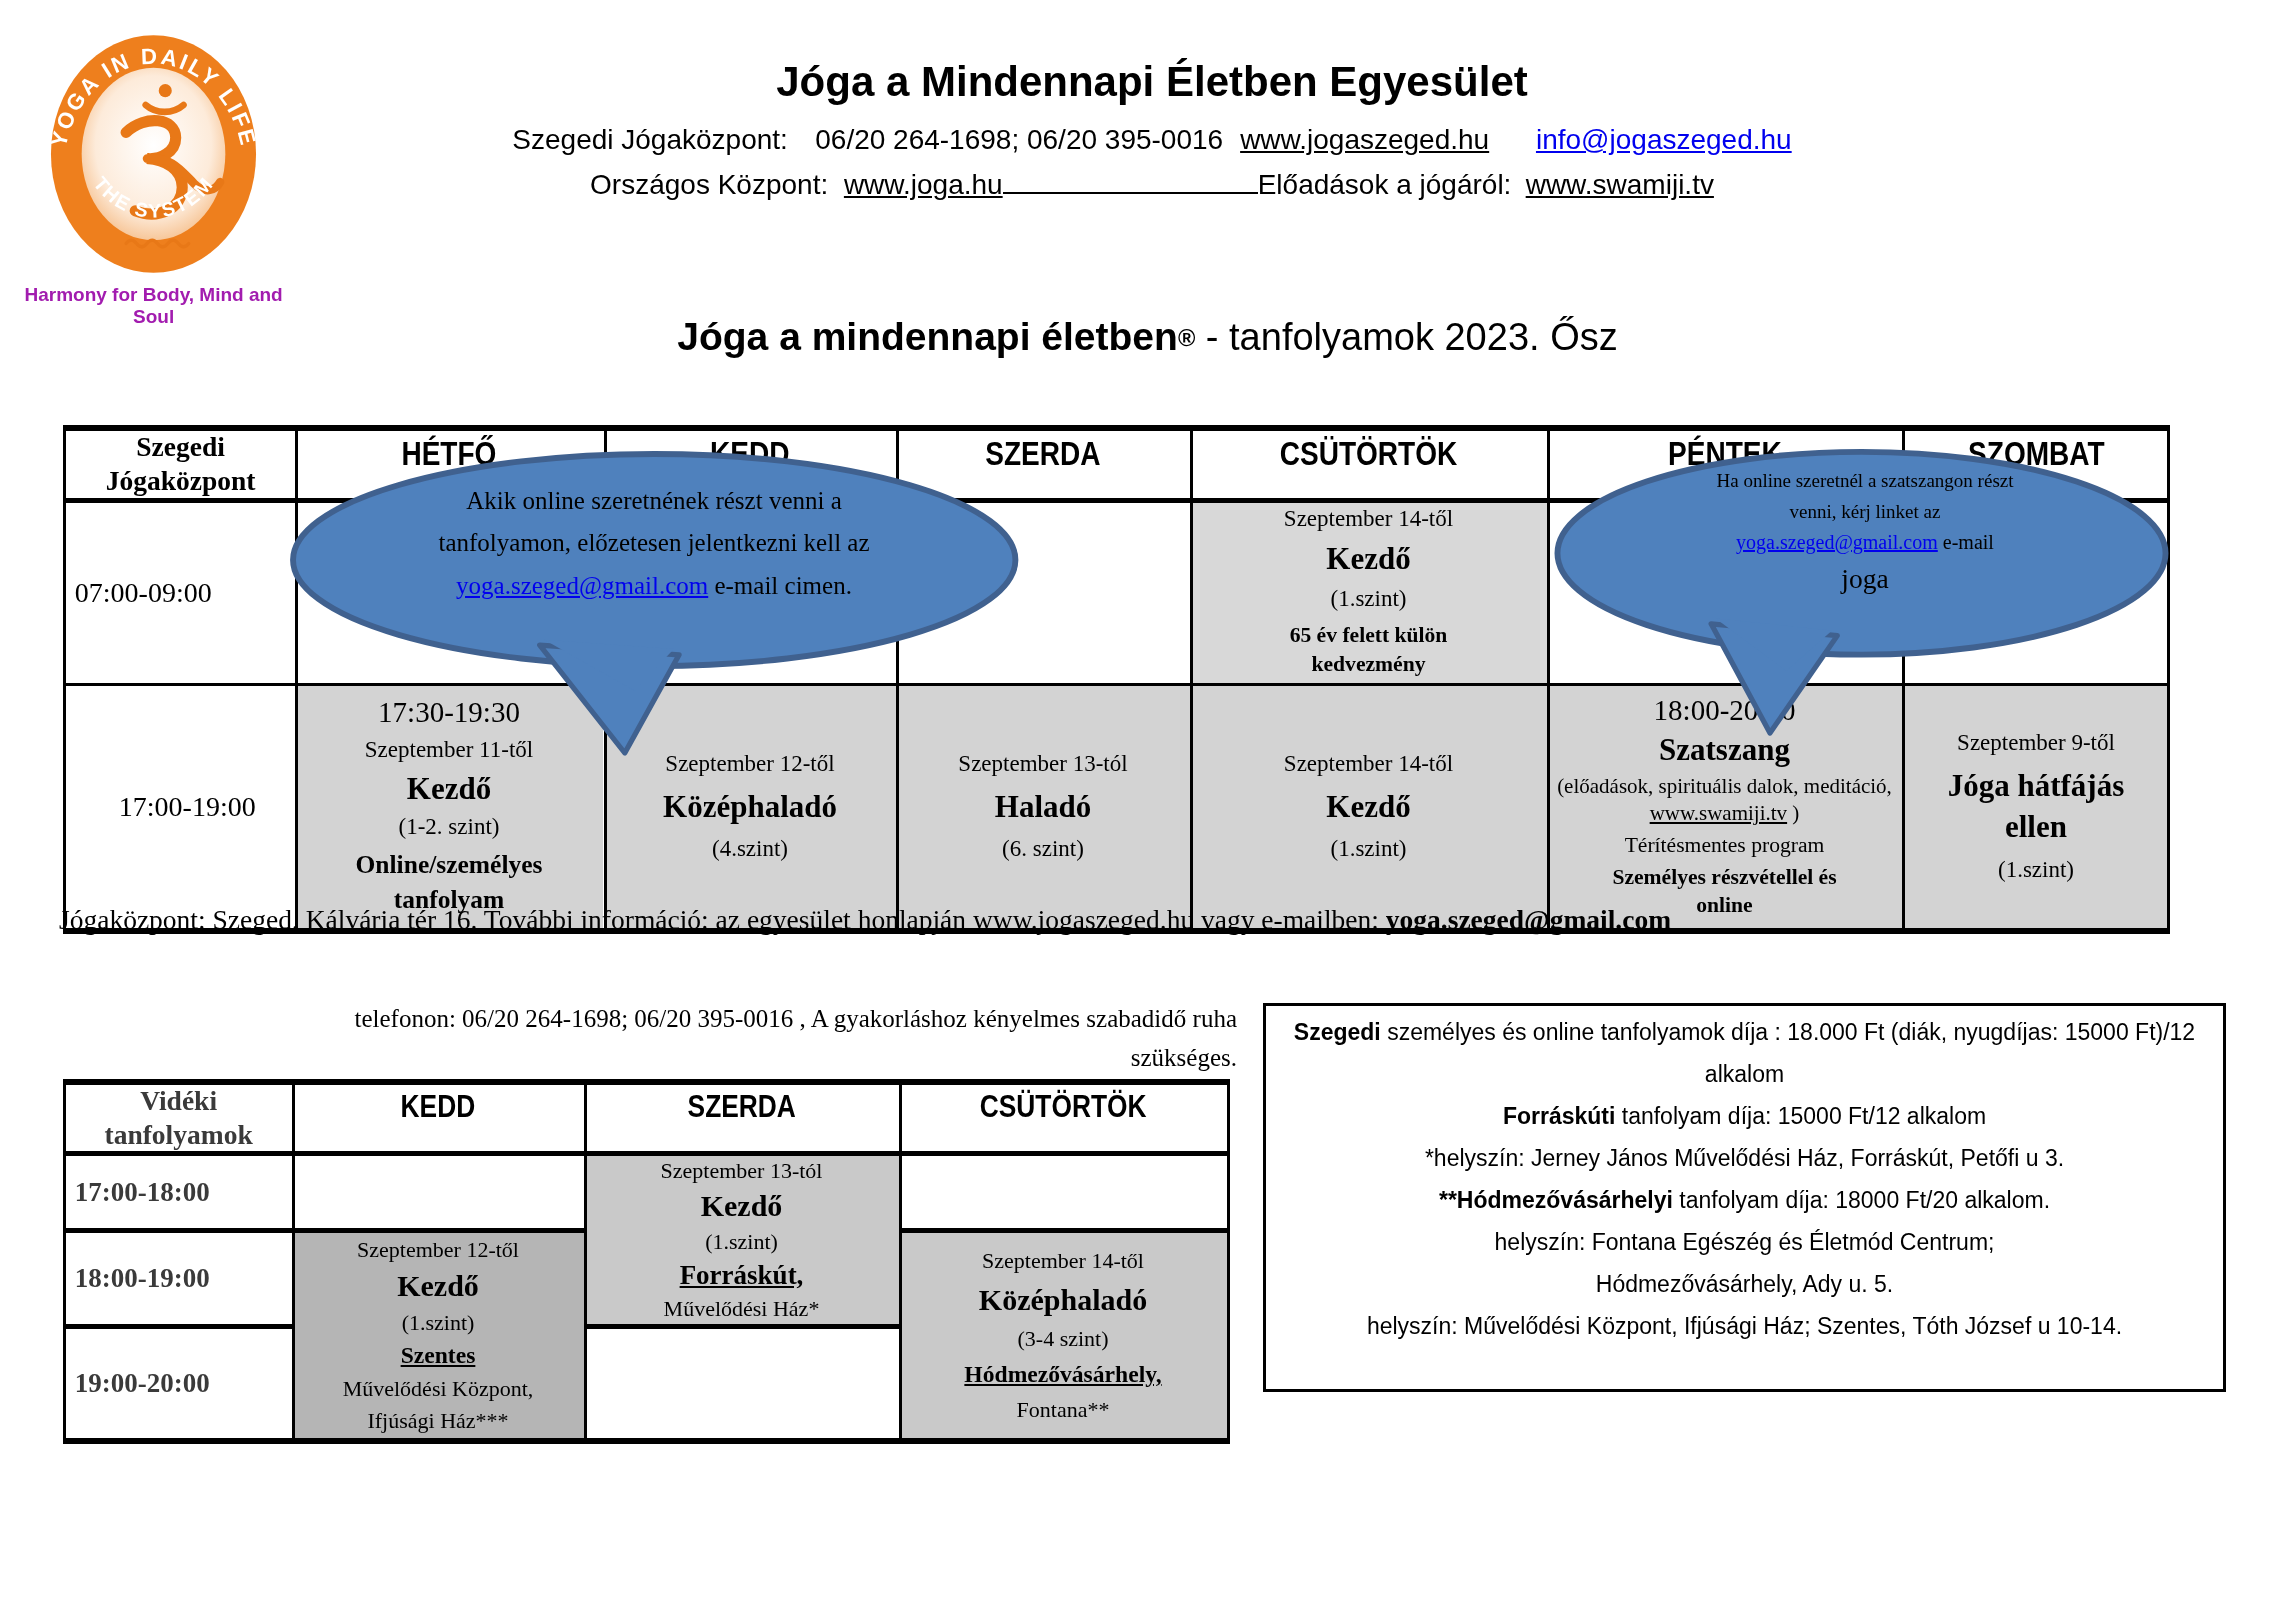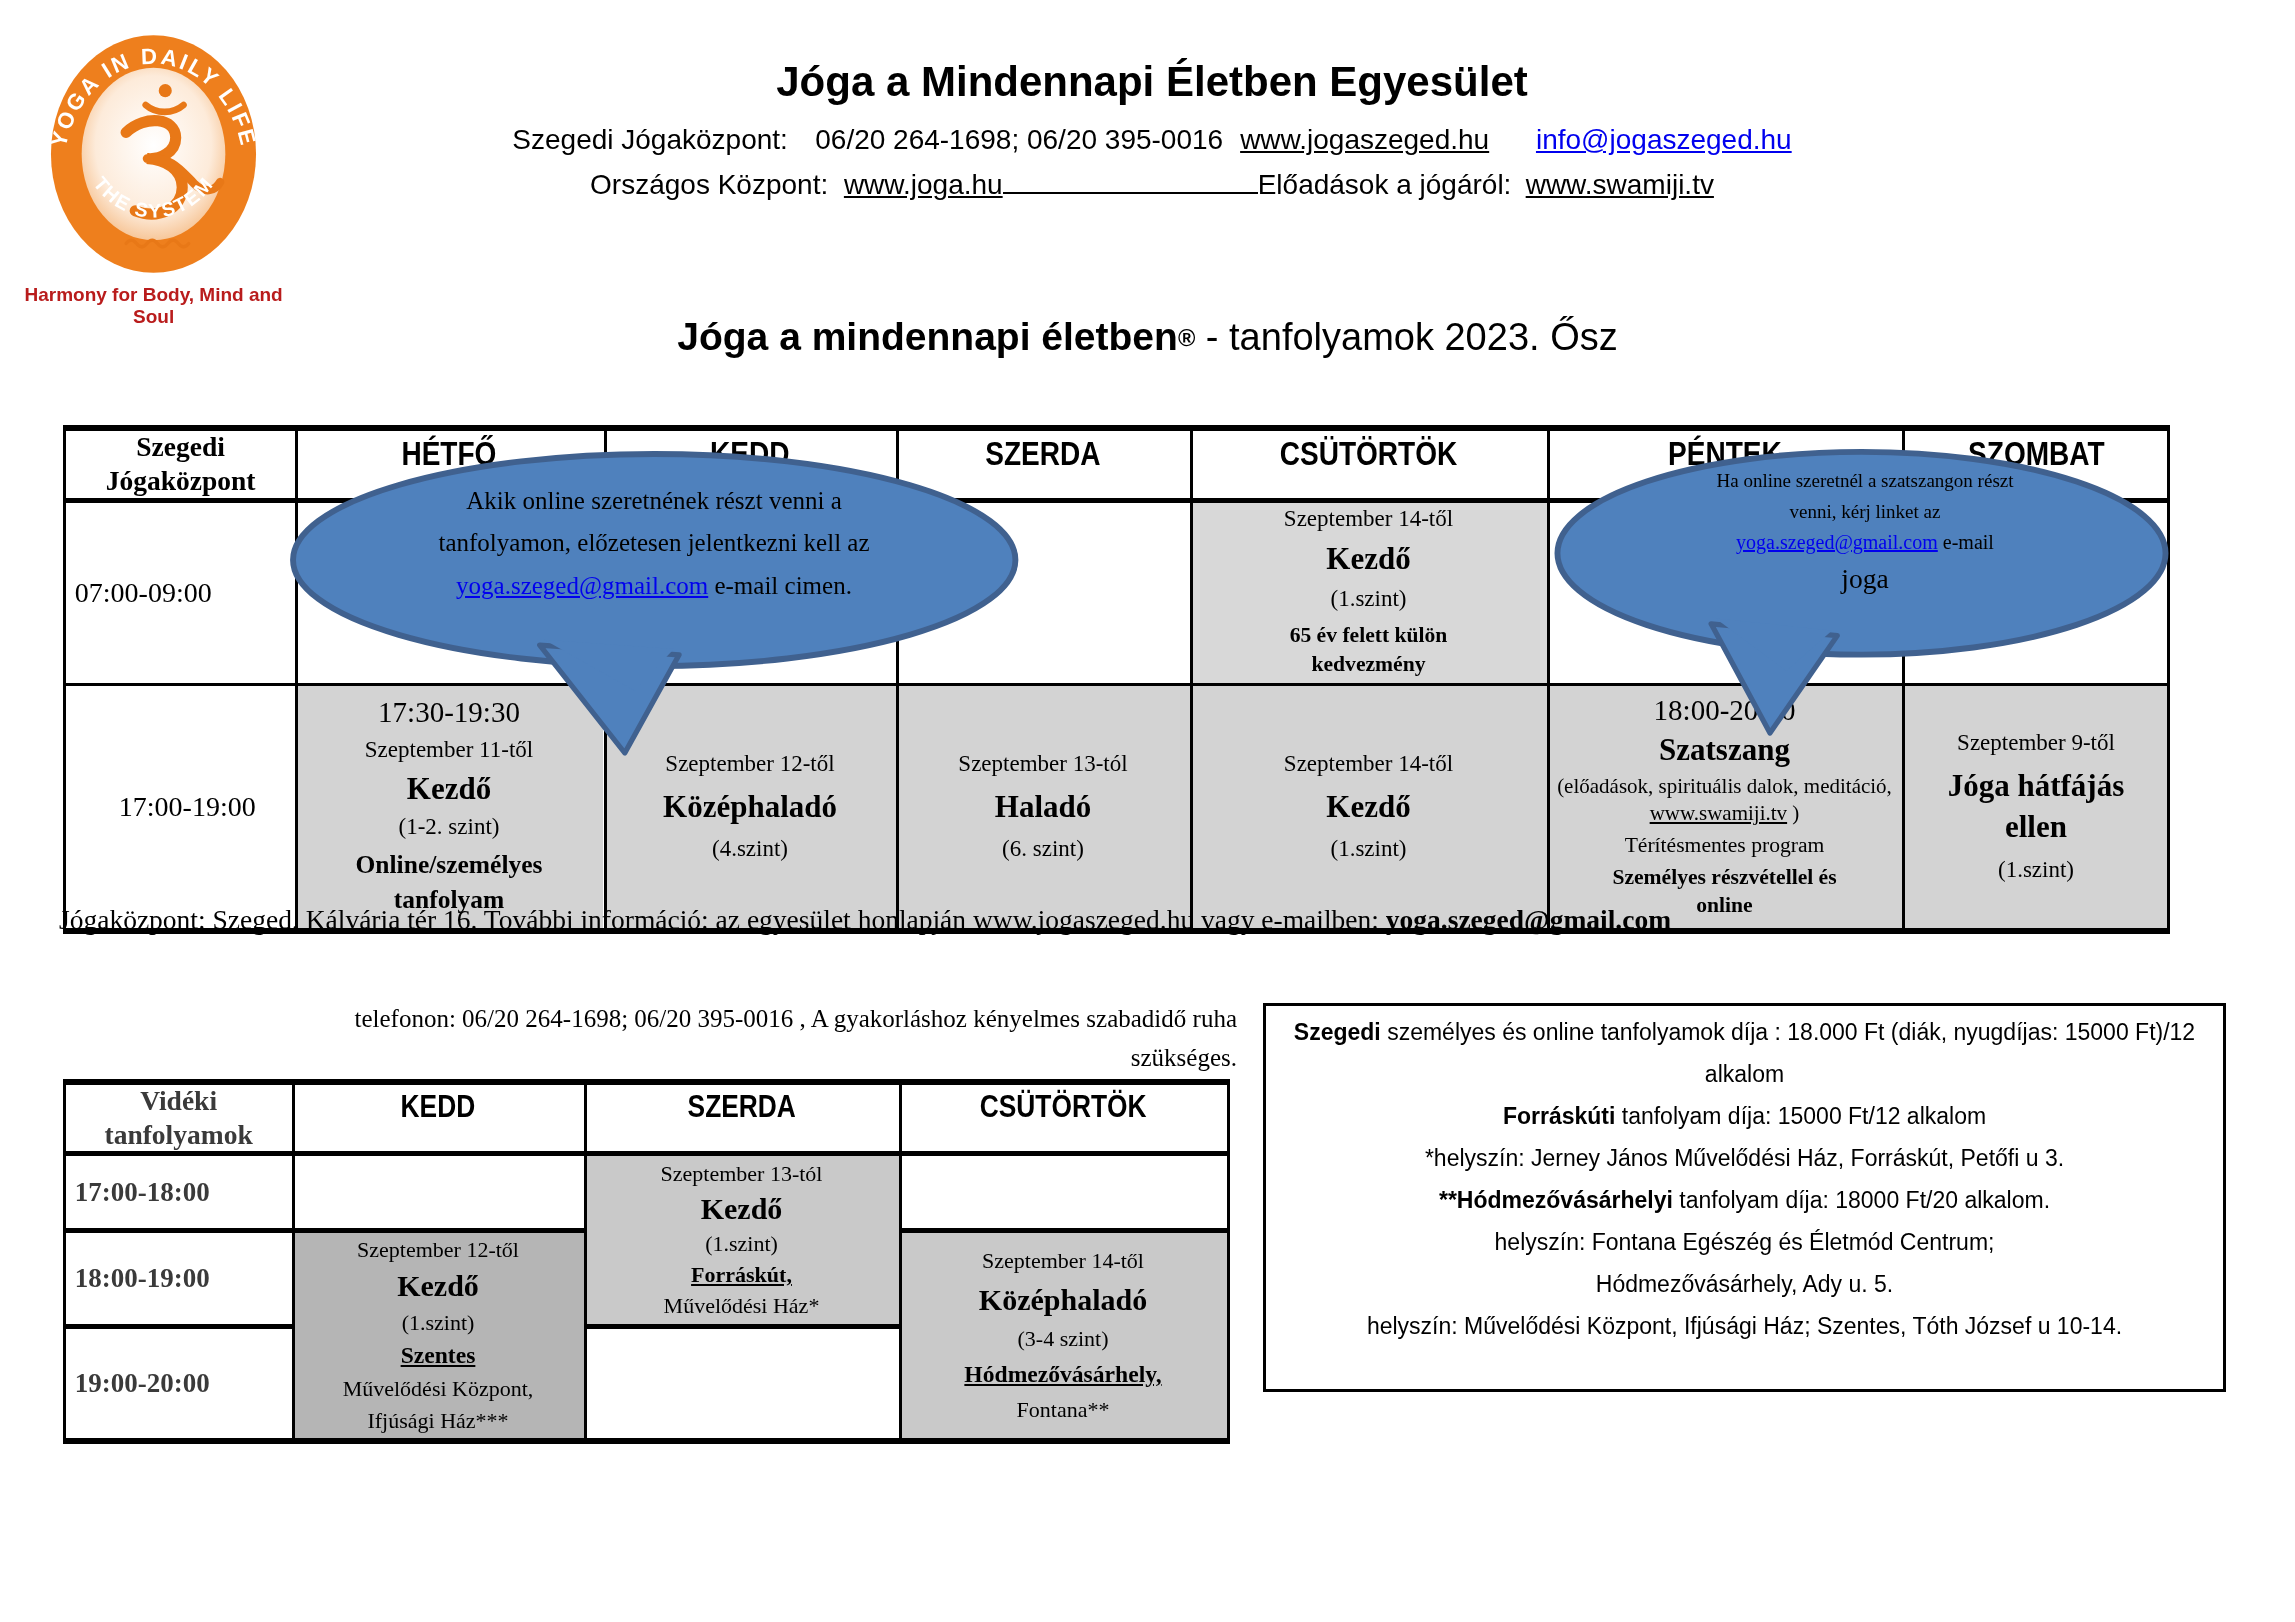--- a/index.html
+++ b/index.html
@@ -51,21 +51,21 @@
       <circle cx="178" cy="88" r="10" fill="#E87817" stroke="none"></circle>
       <path d="M118 322 q8,-10 16,0 q8,10 16,0 q8,-10 16,0 q8,10 16,0 q8,-10 16,0 q8,10 16,0" stroke="#E87817" stroke-width="5"></path>
     </g>
     <text font-family="Liberation Sans, DejaVu Sans, sans-serif" font-weight="bold" font-size="34" fill="#FFFFFF" letter-spacing="4">
       <textPath href="#arcTop" startOffset="50%" text-anchor="middle">YOGA IN DAILY LIFE</textPath>
     </text>
     <text font-family="Liberation Sans, DejaVu Sans, sans-serif" font-weight="bold" font-size="30" fill="#FFFFFF" letter-spacing="3">
       <textPath href="#arcBot" startOffset="50%" text-anchor="middle">THE SYSTEM</textPath>
     </text>
   </svg>
-  <div class="abs sans" style="left:19.6px;top:284px;width:268px;text-align:center;color:#b91c1c;font-size:19px;font-weight:bold;">Harmony for Body, Mind and Soul</div>
+  <div class="abs sans" style="left:19.6px;top:284px;width:268px;text-align:center;color:#a21caf;font-size:19px;font-weight:bold;">Harmony for Body, Mind and Soul</div>
 
   <div class="abs sans" style="left:262px;top:58px;width:1780px;text-align:center;">
     <div style="font-size:42px;font-weight:bold;">Jóga a Mindennapi Életben Egyesület</div>
     <div style="font-size:28px;margin-top:18.3px;">
       <span>Szegedi Jógaközpont:</span>
       <span style="margin-left:19.6px;">06/20 264-1698; 06/20 395-0016</span>
       <span class="u" style="margin-left:9.2px;">www.jogaszeged.hu</span>
       <span class="link" style="margin-left:39px;">info@jogaszeged.hu</span>
     </div>
     <div style="font-size:28px;margin-top:13px;">
@@ -208,21 +208,21 @@
       </div>
 
     <div class="timecell" style="left:2.6px;top:77px;width:226px;height:72px;font-size:27px;font-weight:bold;color:#3A3A3A;">17:00-18:00</div>
     <div class="timecell" style="left:2.6px;top:154px;width:226px;height:90px;font-size:27px;font-weight:bold;color:#3A3A3A;">18:00-19:00</div>
     <div class="timecell" style="left:2.6px;top:250px;width:226px;height:109px;font-size:27px;font-weight:bold;color:#3A3A3A;">19:00-20:00</div>
 
     <div class="cell" style="left:521px;top:77px;width:315px;height:168px;gap:5.2px;">
       <span style="font-size:22px;">Szeptember 13-tól</span>
       <span class="b" style="font-size:30px;">Kezdő</span>
       <span style="font-size:22px;">(1.szint)</span>
-      <span class="b u" style="font-size:22px;">Forráskút,</span>
+      <span class="b u" style="font-size:27px;">Forráskút,</span>
       <span style="font-size:22px;">Művelődési Ház*</span>
     </div>
 
     <div class="cell" style="left:229px;top:154px;width:292px;height:205px;gap:6.5px;">
       <span style="font-size:22px;">Szeptember 12-től</span>
       <span class="b" style="font-size:30px;">Kezdő</span>
       <span style="font-size:22px;">(1.szint)</span>
       <span class="b u" style="font-size:23.6px;">Szentes</span>
       <span style="font-size:22px;">Művelődési Központ,</span>
       <span style="font-size:22px;">Ifjúsági Ház***</span>

